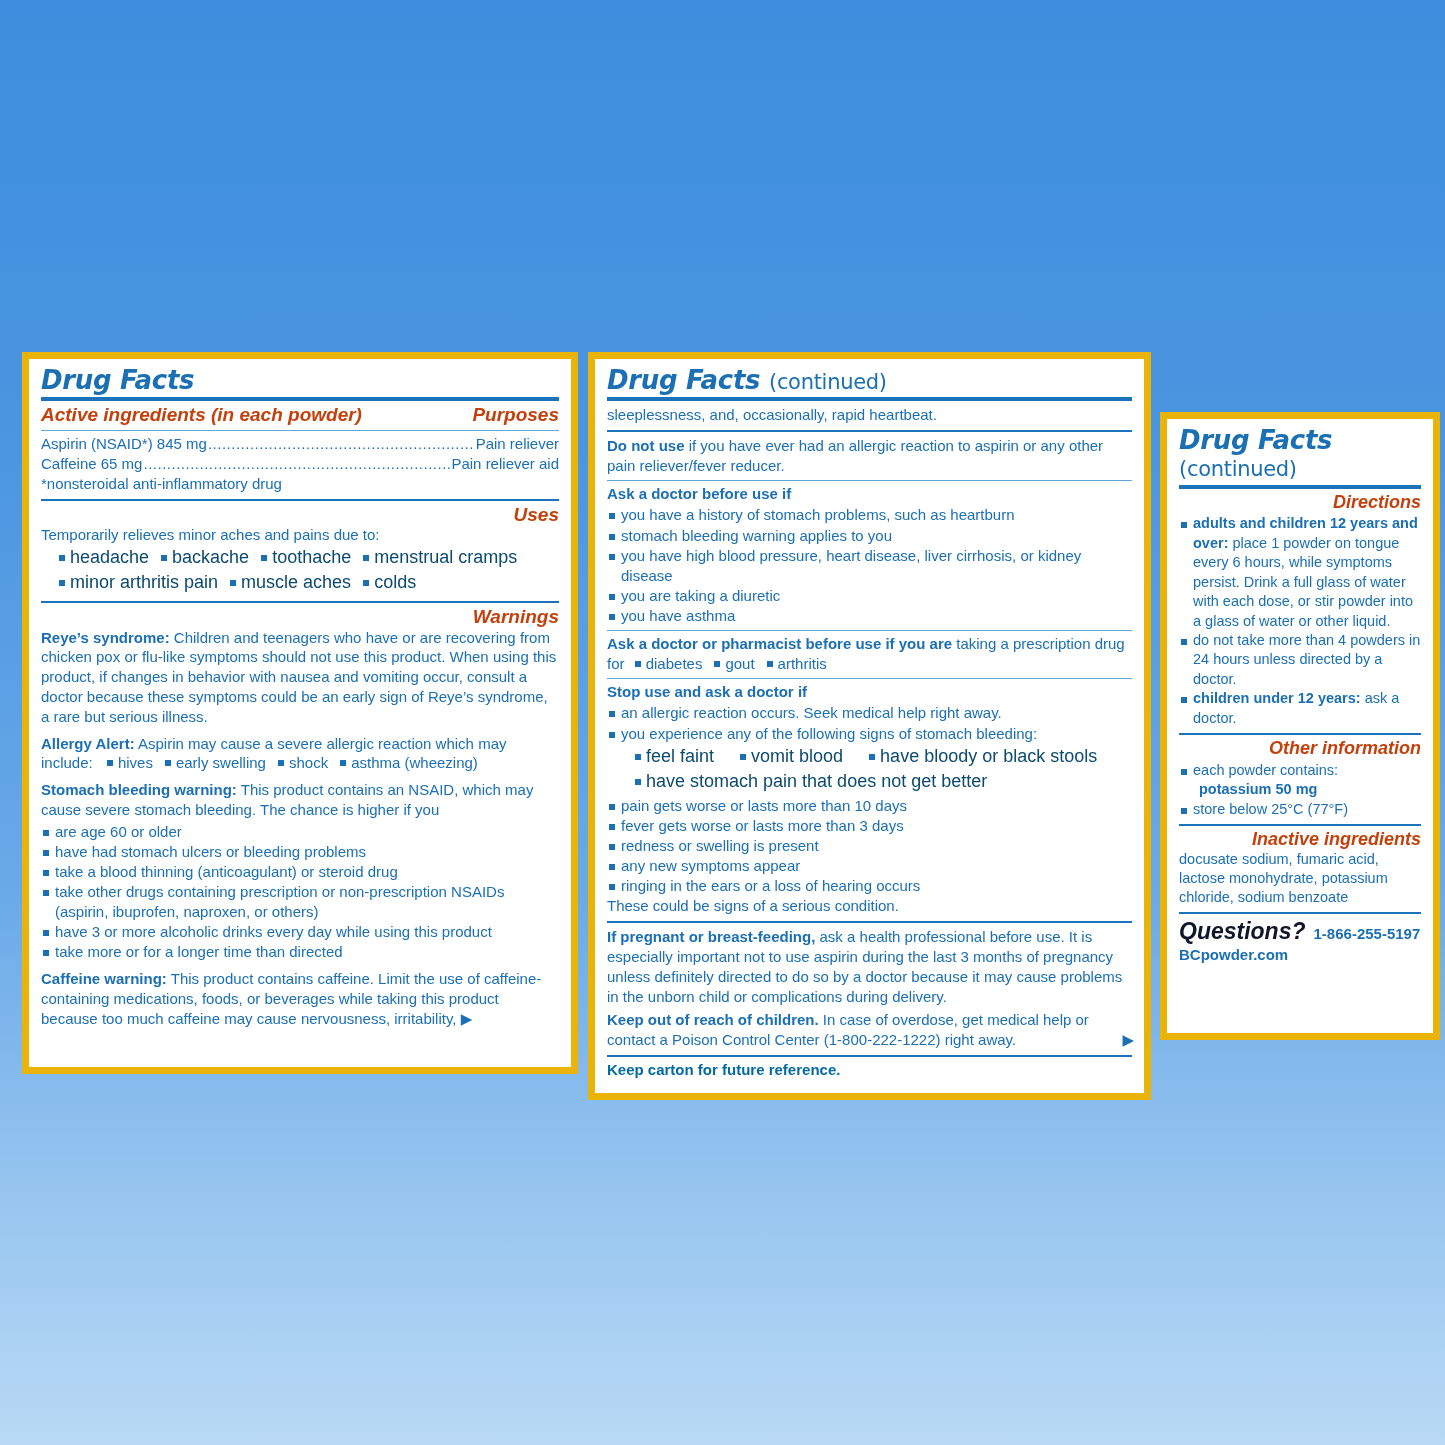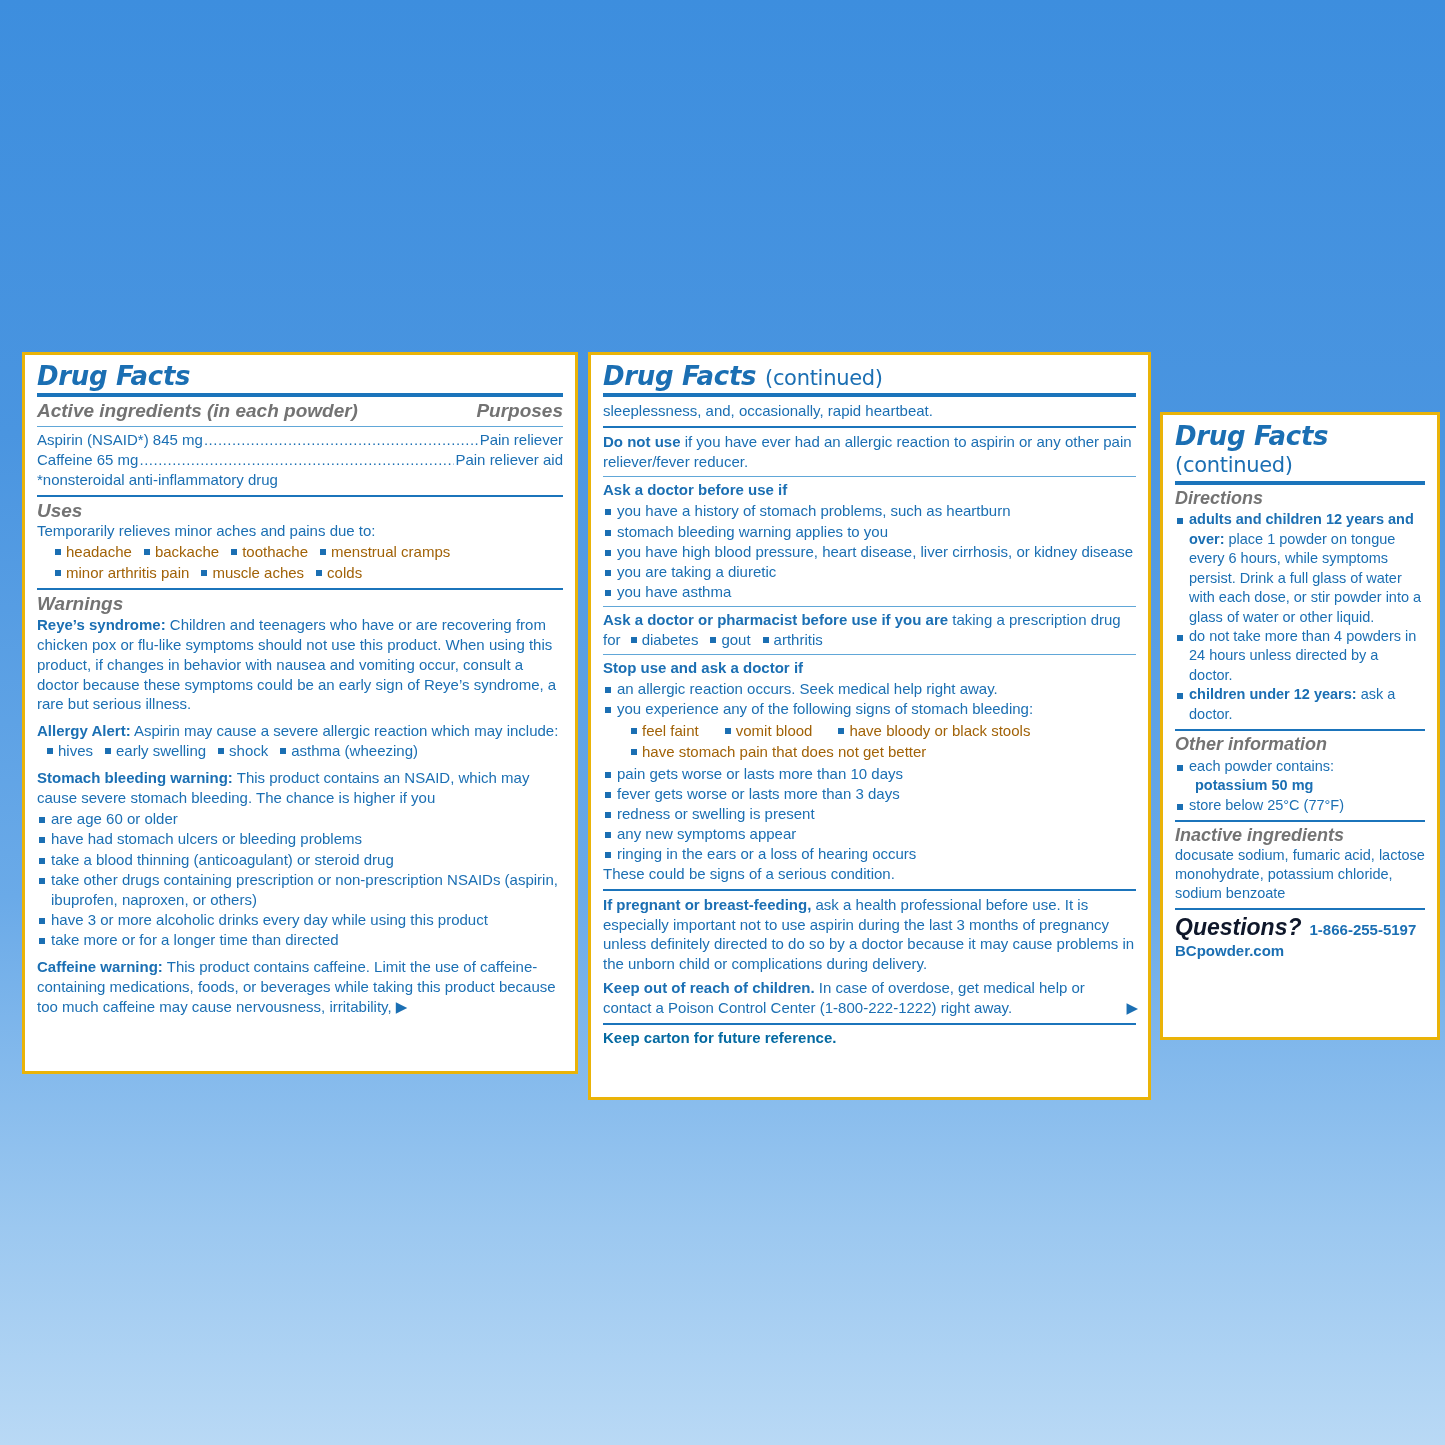--- a/index.html
+++ b/index.html
@@ -11,21 +11,21 @@
     height: 1445px;
     font-family: "Liberation Sans", sans-serif;
     background: linear-gradient(180deg, #3d8ede 0%, #4a95e0 30%, #6aaae8 62%, #9cc8f0 85%, #b9d9f5 100%);
     overflow: hidden;
     position: relative;
   }
 
   .panel {
     position: absolute;
     background: #ffffff;
-    border: 3px solid #eab308;
+    border: 7px solid #eab308;
     box-sizing: border-box;
     color: #1b6fb3;
   }
 
   
   #panel-left   { left: 22px;   top: 352px; width: 556px;  height: 722px; }
   #panel-mid    { left: 588px;  top: 352px; width: 563px;  height: 748px; }
   #panel-right  { left: 1160px; top: 412px; width: 280px;  height: 628px; }
 
   .pad { padding: 8px 12px 6px 12px; }
@@ -54,22 +54,23 @@
     margin: 5px 0 4px 0;
   }
   .rule-thin {
     border-bottom: 1px solid #61a7d8;
     margin: 4px 0 3px 0;
   }
   .sec-head {
     font-style: italic;
     font-weight: bold;
     font-size: 19px;
-    color: #737373;
+    color: #c2410c;
     line-height: 1.1;
+    text-align: right;
   }
   .sec-head-row {
     display: flex;
     justify-content: space-between;
     align-items: baseline;
   }
   .body-txt {
     font-size: 15px;
     line-height: 1.32;
     color: #1b6fb3;
@@ -103,23 +104,23 @@
   .bullet-list li::before {
     content: "";
     position: absolute;
     left: 2px;
     top: 8px;
     width: 6px;
     height: 6px;
     background: #1b6fb3;
   }
   .inline-bullets {
-    font-size: 15px;
+    font-size: 18px;
     line-height: 1.4;
-    color: #a16207;
+    color: #0c4a6e;
   }
   .ib {
     display: inline-block;
     margin-right: 12px;
     white-space: nowrap;
   }
   .ib::before {
     content: "";
     display: inline-block;
     width: 6px;

